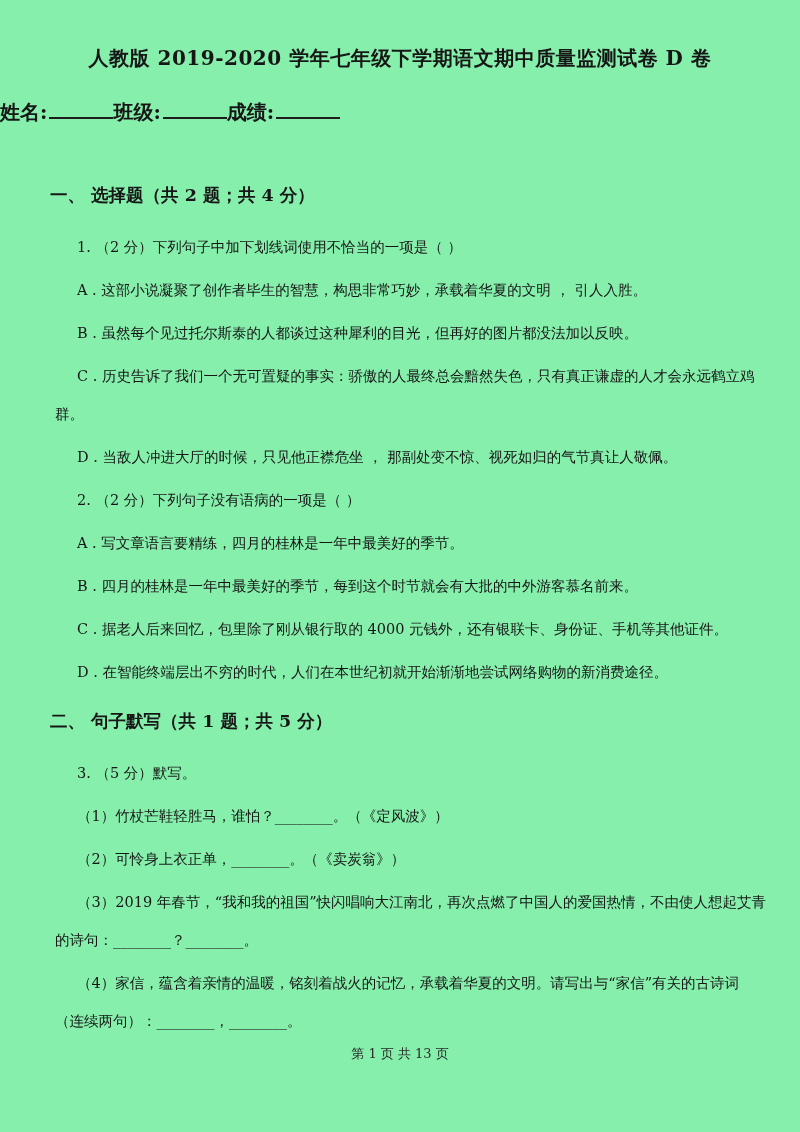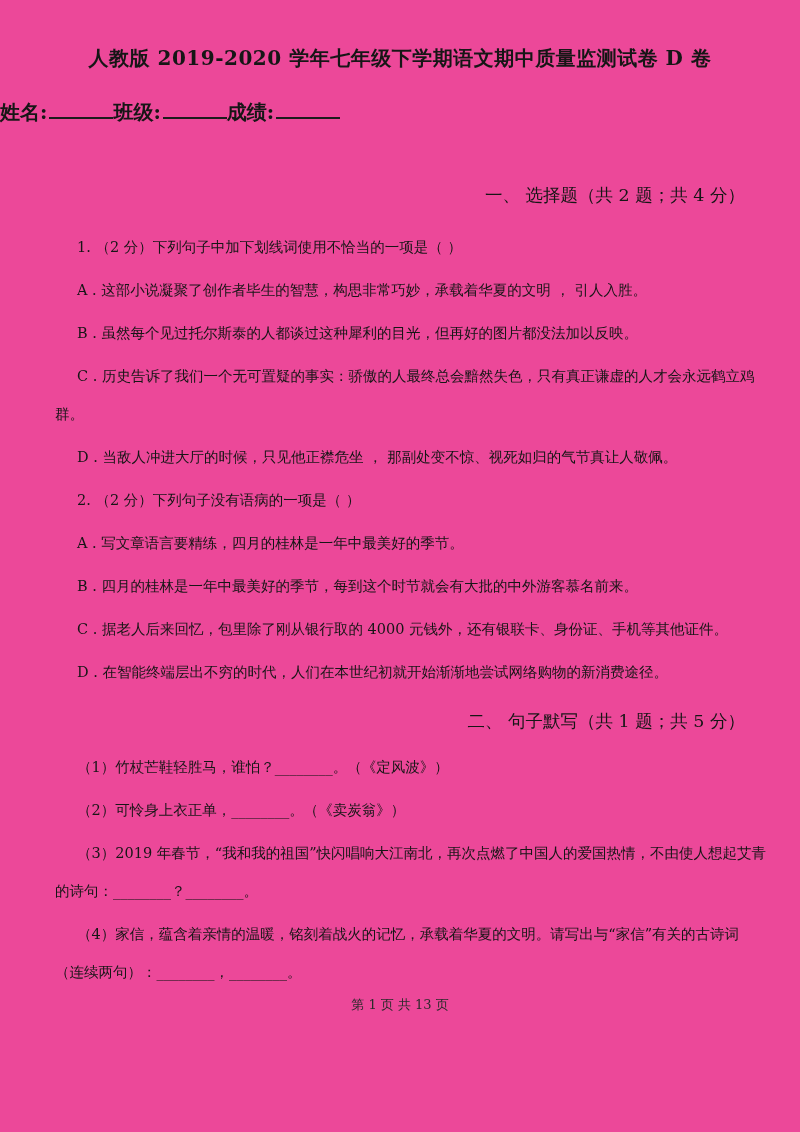--- a/index.html
+++ b/index.html
@@ -4,21 +4,21 @@
 <style>
   html, body {
     margin: 0;
     padding: 0;
     background: #ffffff;
   }
   .page {
     position: relative;
     width: 800px;
     height: 1132px;
-    background: #ec4899;
+    background: #86efac;
     color: #161616;
     font-family: "DejaVu Serif", "Liberation Serif", serif;
     overflow: hidden;
   }
   .title {
     padding-top: 44px;
     text-align: center;
     font-size: 20px;
     font-weight: 700;
     letter-spacing: 0.5px;
@@ -41,25 +41,24 @@
     border-bottom: 2px solid #1c1c1c;
     margin-left: 2px;
     vertical-align: baseline;
   }
   .content {
     padding: 0 55px;
     font-size: 14.5px;
   }
   .heading {
     font-size: 17.5px;
-    font-weight: 400;
+    font-weight: 700;
     line-height: 26px;
     margin-left: -5px;
     white-space: nowrap;
-    text-align: right;
   }
   .heading-1 { margin-top: 60px; }
   .heading-2 { margin-top: 26px; }
   .pitem { margin-top: 23px; }
   .pitem.first { margin-top: 29px; }
   .pline {
     line-height: 20px;
     padding-left: 22px;
     white-space: nowrap;
   }
@@ -128,20 +127,23 @@
     </div>
     <div class="pitem">
       <div class="pline">C . 据老人后来回忆，包里除了刚从银行取的 4000 元钱外，还有银联卡、身份证、手机等其他证件。</div>
     </div>
     <div class="pitem">
       <div class="pline">D . 在智能终端层出不穷的时代，人们在本世纪初就开始渐渐地尝试网络购物的新消费途径。</div>
     </div>
 
     <div class="heading heading-2">二、 句子默写（共 1 题；共 5 分）</div>
 
+    <div class="pitem first">
+      <div class="pline">3. （5 分）默写。</div>
+    </div>
     <div class="pitem">
       <div class="pline">（1）竹杖芒鞋轻胜马，谁怕？________。（《定风波》）</div>
     </div>
     <div class="pitem">
       <div class="pline">（2）可怜身上衣正单，________。（《卖炭翁》）</div>
     </div>
     <div class="pitem">
       <div class="pline">（3）2019 年春节，“我和我的祖国”快闪唱响大江南北，再次点燃了中国人的爱国热情，不由使人想起艾青</div>
       <div class="pcont">的诗句：________？________。</div>
     </div>

